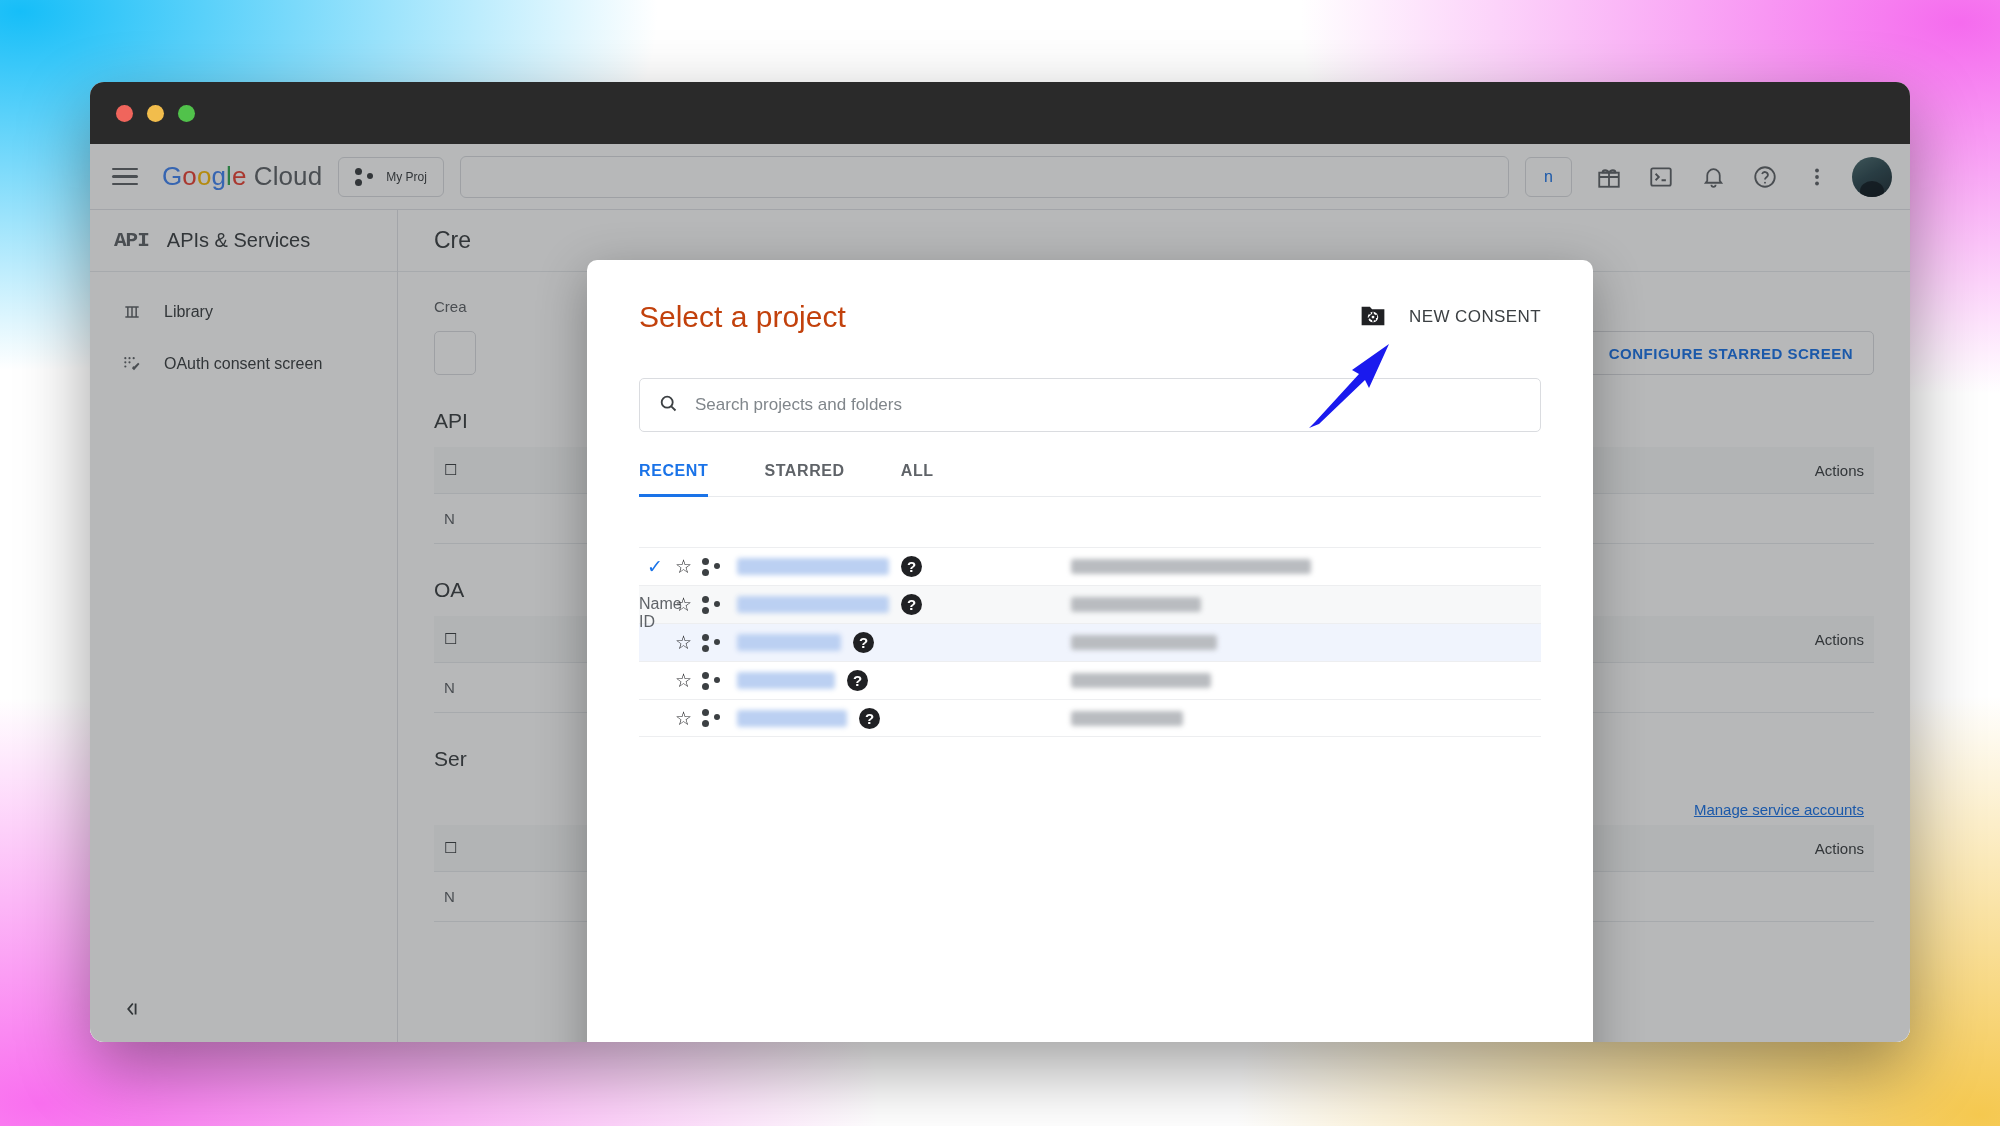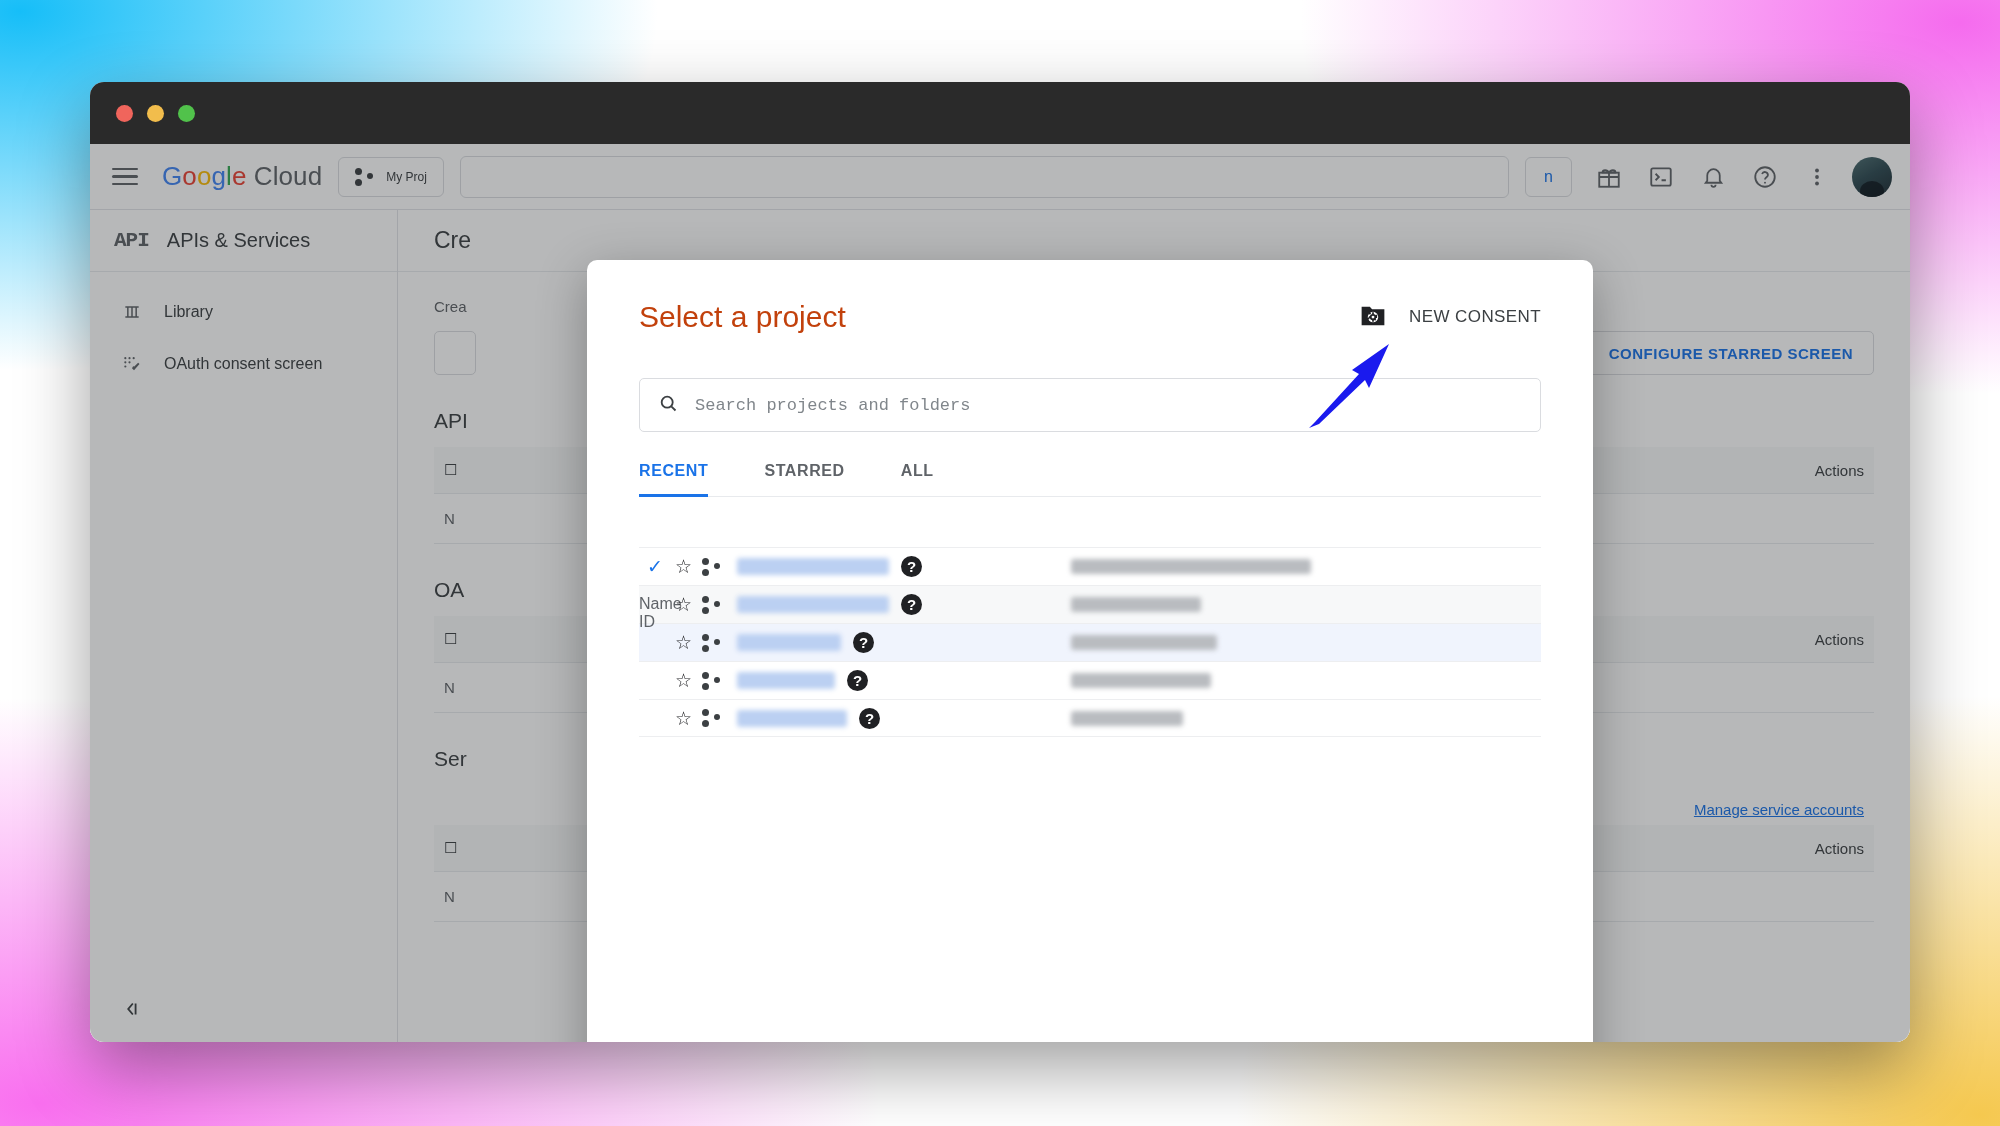--- a/index.html
+++ b/index.html
@@ -219,21 +219,21 @@
   }
 
   .dlg-search {
     margin: 44px 52px 0 52px;
     height: 54px;
     border: 1px solid #DADCE0; border-radius: 5px;
     display: flex; align-items: center; gap: 16px; padding: 0 18px;
   }
   .dlg-search input {
     border: 0; outline: 0; flex: 1 1 auto;
-    font-family: Liberation Mono, monospace;
+    font-family: Liberation Sans, sans-serif;
     font-size: 17px; color: #3C4043; background: transparent;
   }
   .dlg-search input::placeholder { color: #80868B; }
 
   .dlg-tabs {
     display: flex; gap: 0; margin: 30px 52px 0 52px;
     border-bottom: 1px solid #E8EAED;
   }
   .dlg-tab {
     padding: 0 26px 16px 0; margin-right: 30px;

